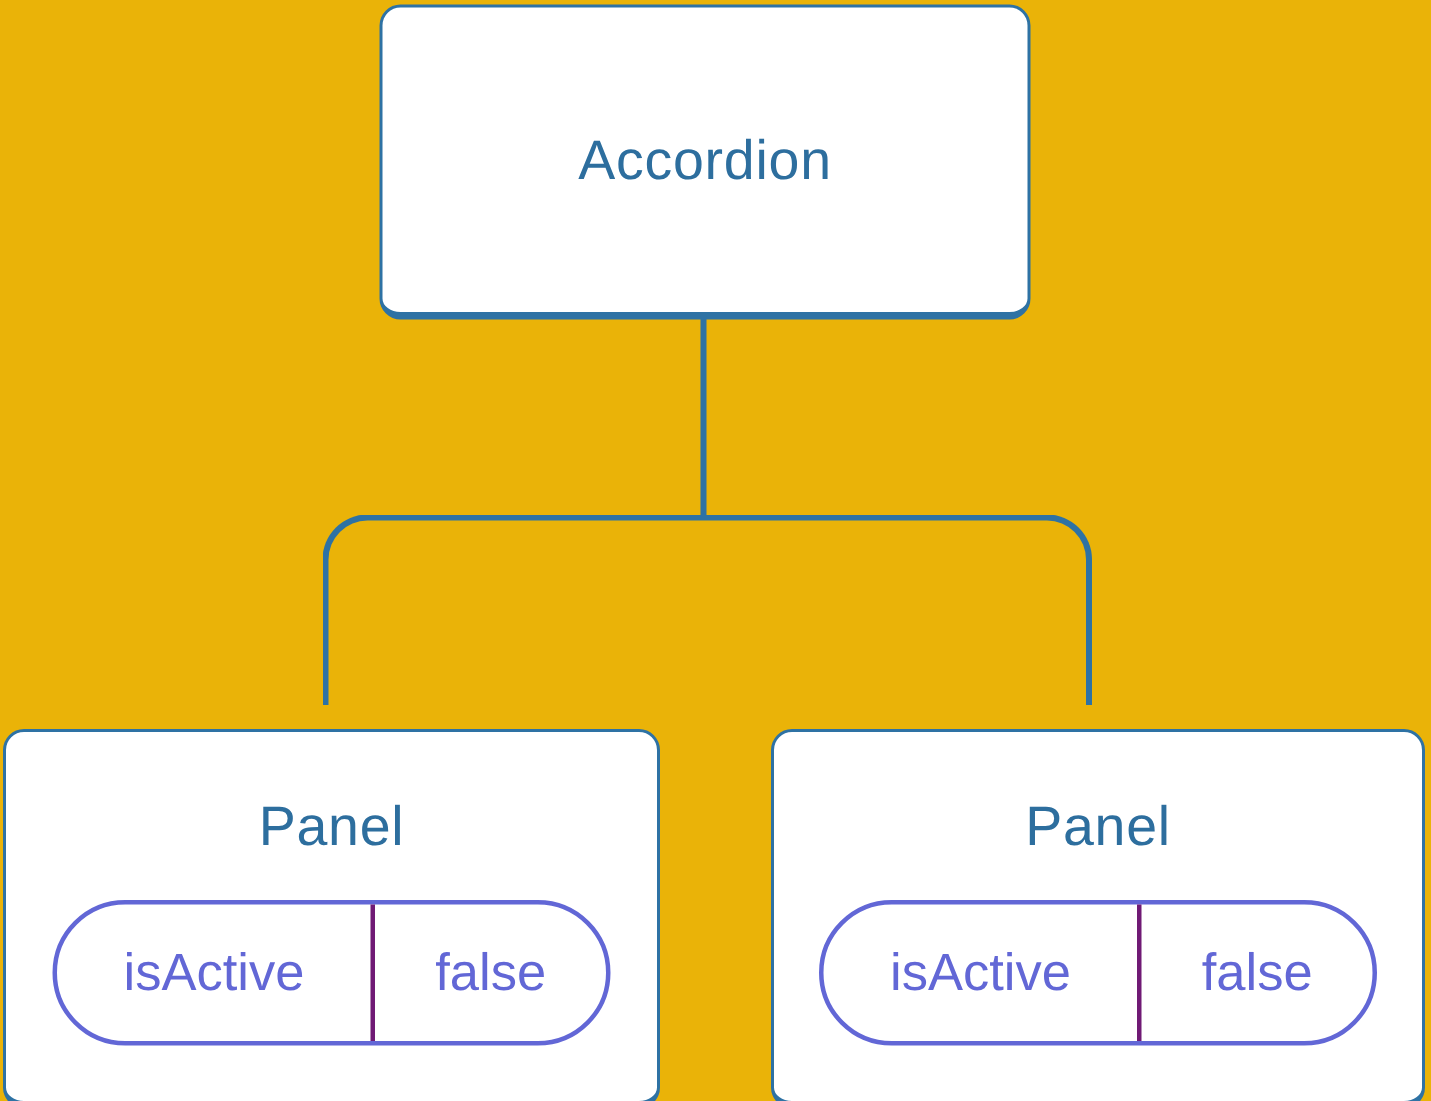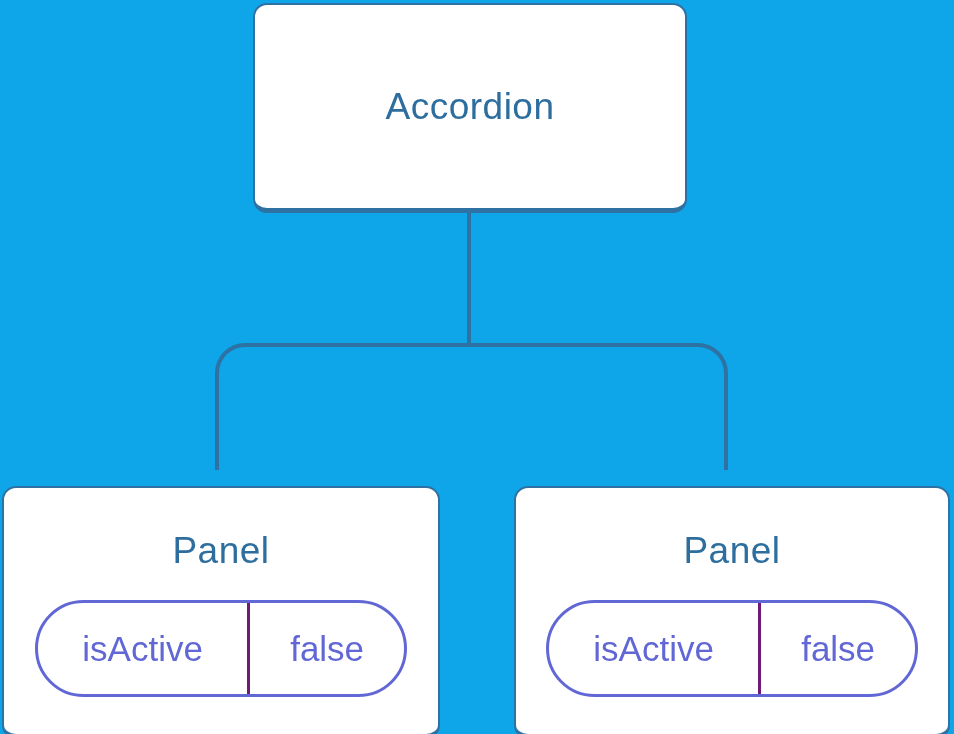--- a/index.html
+++ b/index.html
@@ -1,21 +1,21 @@
 <!DOCTYPE html>
 <html><head>
 <meta charset="utf-8">
 <style>
   html, body { margin: 0; padding: 0; background: #4D6873; }
 
   .canvas {
     position: relative;
     width: 954px;
     height: 734px;
-    background: #0ea5e9;
+    background: #eab308;
     font-family: "Liberation Sans", sans-serif;
     overflow: hidden;
   }
 
   
   .node {
     position: absolute;
     box-sizing: border-box;
     background: #FFFFFF;
     border: 2px solid #2E72A4;

